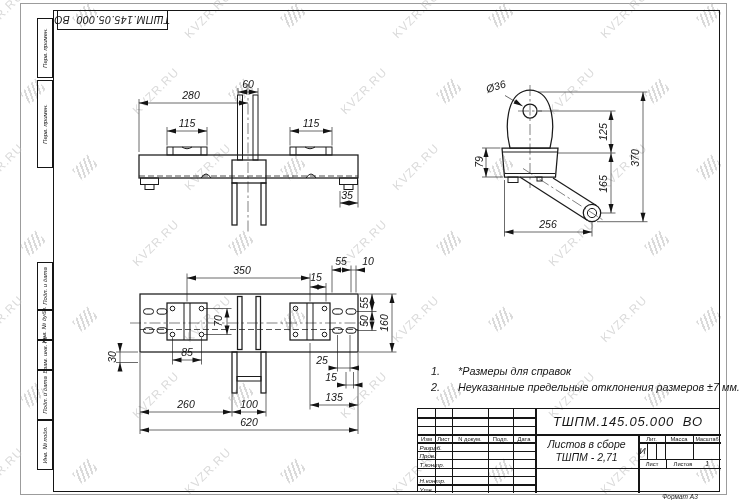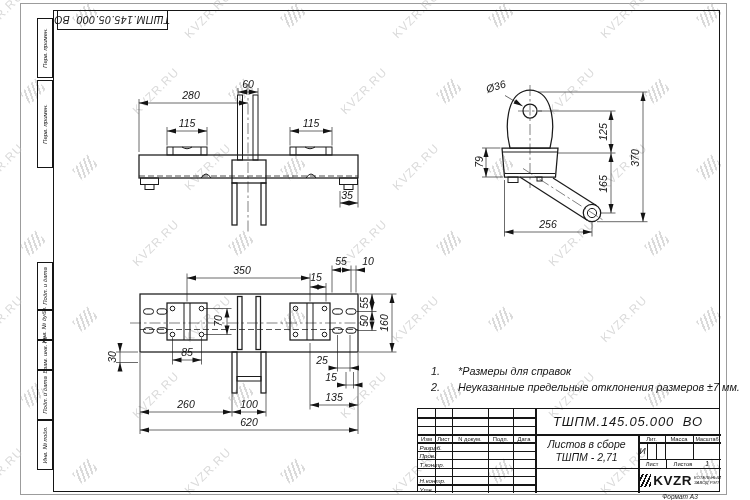--- a/index.html
+++ b/index.html
@@ -385,25 +385,17 @@
 
       <div class="tb-lbl" style="left:220px;top:26.5px;width:27px">Лит.</div>
       <div class="tb-lbl" style="left:247px;top:26.5px;width:28px">Масса</div>
       <div class="tb-lbl" style="left:275px;top:26.5px;width:28px;font-size:5.4px">Масштаб</div>
       <div id="tb-lit-val">И</div>
 
       <div class="tb-lbl" style="left:220px;top:51.6px;width:28px">Лист</div>
       <div class="tb-lbl" style="left:252px;top:51.6px;width:26px">Листов</div>
       <div class="tb-lbl" style="left:283px;top:51.3px;width:12px;font-size:6.5px;font-style:italic">1</div>
 
-      <div id="logo-cell">
-        <div id="logo-bars"></div>
-        <div id="logo-word">KVZR</div>
-        <div id="logo-sub">
-          <span>КОТЕЛЬНЫЙ</span>
-          <span>ЗАВОД РЭП</span>
-        </div>
-      </div>
     </div>
 
     <div id="format-lbl">Формат А3</div>
   </div>
 </div>
 
 </body></html>

